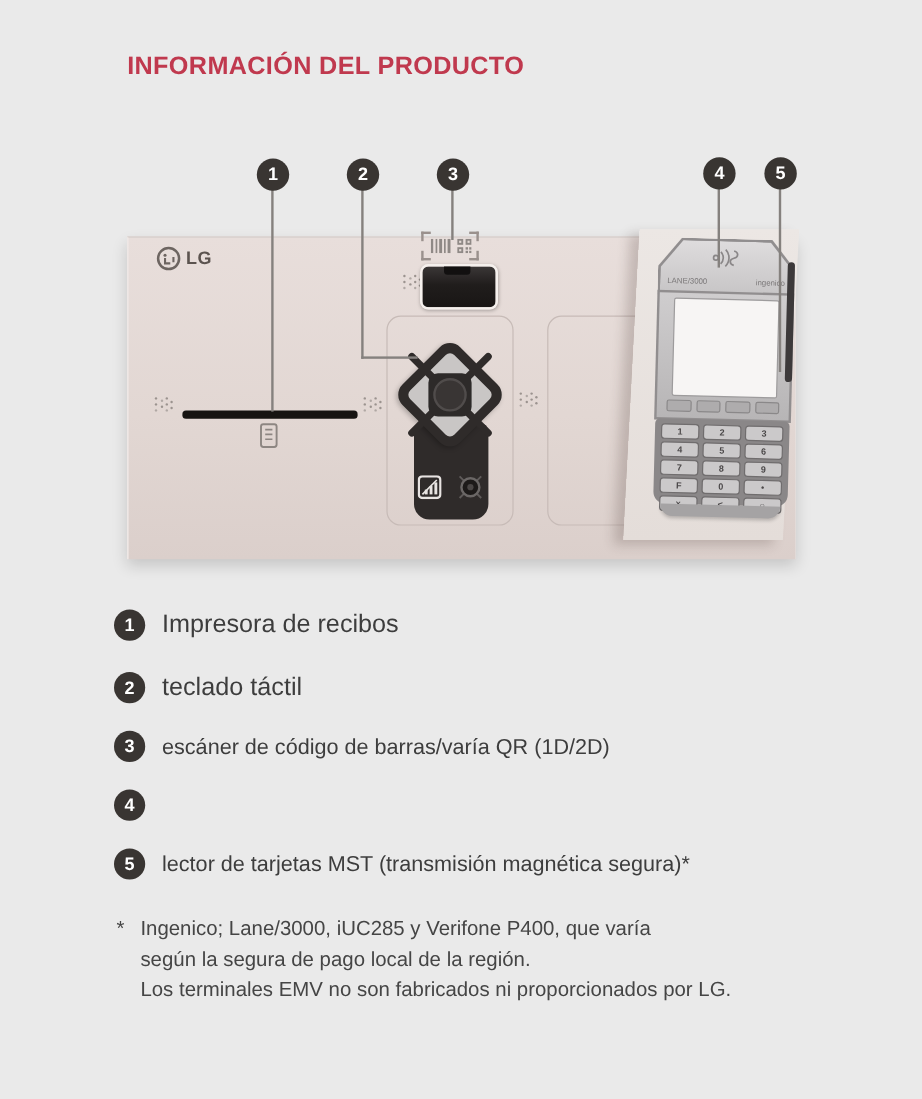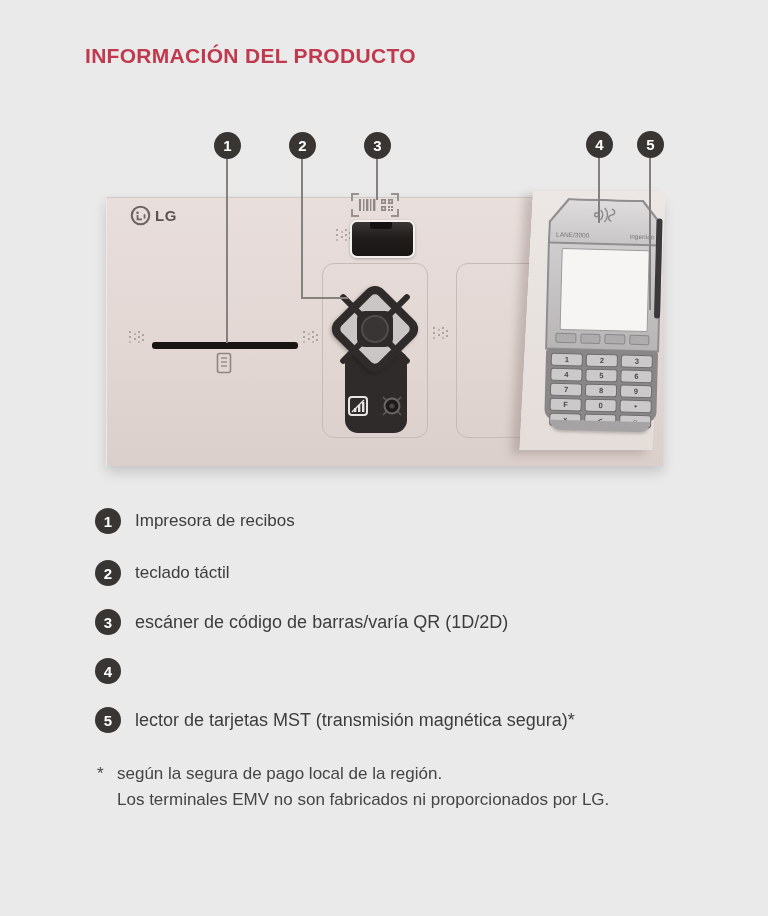--- a/index.html
+++ b/index.html
@@ -5,21 +5,21 @@
   html,body{margin:0;padding:0;}
   body{
     width:768px;height:916px;position:relative;overflow:hidden;
     background:#eaeaea;
     font-family:"Liberation Sans", sans-serif;
   }
   .abs{position:absolute;}
 
   
   .page-title{
-    left:85px;top:44px;
+    left:106px;top:44px;
     font-size:21px;font-weight:700;letter-spacing:.3px;
     color:#c0394e;
   }
 
   
   .co-circle{
     width:27px;height:27px;border-radius:50%;
     background:#393532;color:#fff;
     display:flex;align-items:center;justify-content:center;
     font-size:15px;font-weight:700;z-index:30;
@@ -97,21 +97,21 @@
   .t-key{height:11px;background:#cbc9ca;border:1px solid #706d6e;border-radius:3px;
     display:flex;align-items:center;justify-content:center;font-size:7.5px;font-weight:700;color:#4b4849;}
   .t-base{left:7px;top:222px;width:100px;height:10px;background:#a5a3a4;border-radius:0 0 12px 12px;box-shadow:0 2px 3px rgba(0,0,0,.2);}
   .t-mst{left:108px;top:18px;width:6px;height:100px;background:#3c393a;border-radius:3px;z-index:3;}
 
   
   .feature-row{left:95px;display:flex;align-items:center;gap:14px;}
   .f-circle{width:26px;height:26px;border-radius:50%;background:#393532;color:#fff;
     display:flex;align-items:center;justify-content:center;font-size:15px;font-weight:700;flex:0 0 26px;}
   .f-label{color:#3d3d3d;}
-  .f-lg{font-size:17px;}
+  .f-lg{font-size:21px;}
   .f-sm{font-size:18px;}
 
   
   .footnote{left:97px;top:761px;width:620px;color:#454545;font-size:17px;line-height:25.5px;}
   .footnote .marker{position:absolute;left:0;top:0;}
   .footnote .fn-lines{padding-left:20px;}
 </style>
 </head>
 <body>
 
@@ -279,16 +279,17 @@
   <span class="f-circle">4</span>
 </div>
 <div class="abs feature-row" style="top:707px;">
   <span class="f-circle">5</span>
   <span class="f-label f-sm">lector de tarjetas MST (transmisión magnética segura)*</span>
 </div>
 
 <div class="abs footnote">
   <span class="marker">*</span>
   <div class="fn-lines">
+    <div>Ingenico; Lane/3000, iUC285 y Verifone P400, que varía</div>
     <div>según la segura de pago local de la región.</div>
     <div>Los terminales EMV no son fabricados ni proporcionados por LG.</div>
   </div>
 </div>
 
 </body></html>

